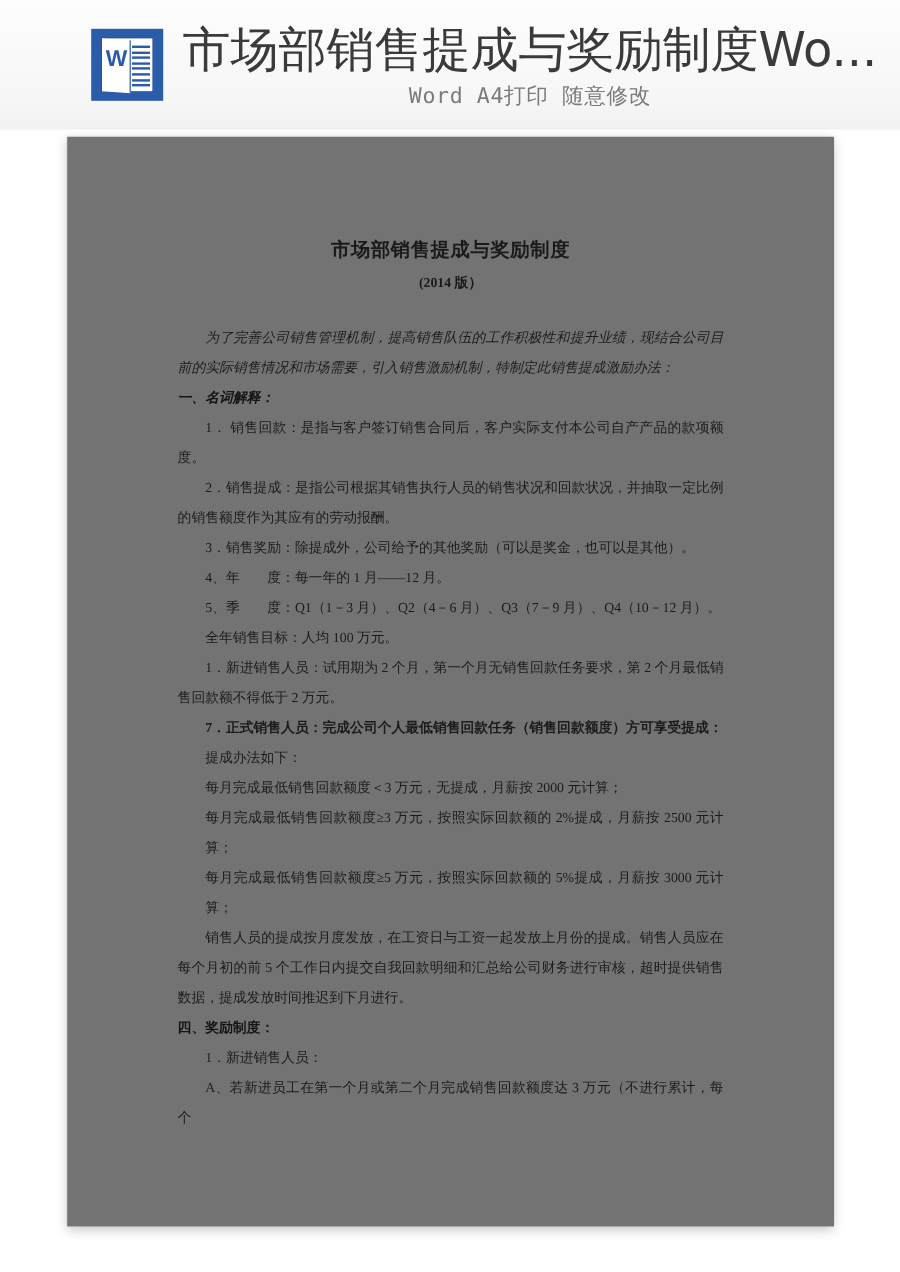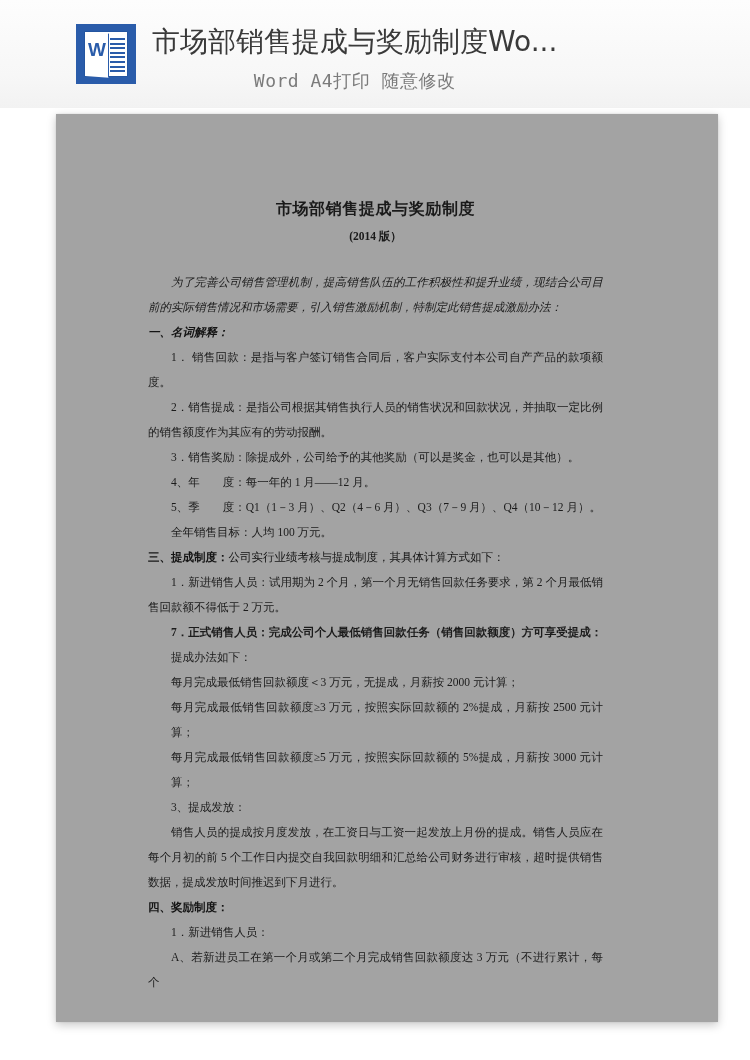--- a/index.html
+++ b/index.html
@@ -77,21 +77,21 @@
     height: 2px;
     background: #2a5caa;
     margin-bottom: 2.6px;
   }
 
   .banner-text {
     margin-left: 16px;
   }
   .banner-title {
     font-family: "DejaVu Sans", "Liberation Sans", sans-serif;
-    font-size: 28px;
+    font-size: 40px;
     line-height: 44px;
     color: #3a3a3a;
     letter-spacing: 0px;
     white-space: nowrap;
   }
   .banner-subtitle {
     font-family: "DejaVu Sans Mono", "Liberation Mono", monospace;
     font-size: 18px;
     line-height: 22px;
     color: #7b7b7b;
@@ -100,23 +100,22 @@
     letter-spacing: 0.5px;
   }
 
   
   .sheet {
     position: absolute;
     left: 56px;
     top: 114px;
     width: 639px;
     height: 908px;
-    background: #a3a3a3;
+    background: #737373;
     box-shadow: 0 3px 9px rgba(0,0,0,0.22), 0 0 2px rgba(0,0,0,0.10);
-    padding-left: 23px;
   }
   .doc {
     position: absolute;
     left: 92px;
     top: 82px;
     width: 455px;
   }
 
   .doc-title {
     text-align: center;
@@ -200,30 +199,26 @@
       <span>一、名词解释：</span><span class="rest"></span>
     </p>
     <p class="p indent2">1． 销售回款：是指与客户签订销售合同后，客户实际支付本公司自产产品的款项额度。</p>
     <p class="p indent2">2．销售提成：是指公司根据其销售执行人员的销售状况和回款状况，并抽取一定比例的销售额度作为其应有的劳动报酬。</p>
     <p class="p indent2">3．销售奖励：除提成外，公司给予的其他奖励（可以是奖金，也可以是其他）。</p>
     <p class="p indent2">4、年　　度：每一年的 1 月——12 月。</p>
     <p class="p indent2">5、季　　度：Q1（1－3 月）、Q2（4－6 月）、Q3（7－9 月）、Q4（10－12 月）。</p>
 
     <p class="p indent2">全年销售目标：人均 100 万元。</p>
 
-    <p class="heading">
-      <span>三、提成制度：</span><span class="rest">公司实行业绩考核与提成制度，其具体计算方式如下：</span>
-    </p>
     <p class="p indent2">1．新进销售人员：试用期为 2 个月，第一个月无销售回款任务要求，第 2 个月最低销售回款额不得低于 2 万元。</p>
     <p class="p indent2 bold">7．正式销售人员：完成公司个人最低销售回款任务（销售回款额度）方可享受提成：</p>
     <p class="p indent1">提成办法如下：</p>
     <p class="p indent1">每月完成最低销售回款额度＜3 万元，无提成，月薪按 2000 元计算；</p>
     <p class="p indent1">每月完成最低销售回款额度≥3 万元，按照实际回款额的 2%提成，月薪按 2500 元计算；</p>
     <p class="p indent1">每月完成最低销售回款额度≥5 万元，按照实际回款额的 5%提成，月薪按 3000 元计算；</p>
-    <p class="p indent2">3、提成发放：</p>
     <p class="p indent2">销售人员的提成按月度发放，在工资日与工资一起发放上月份的提成。销售人员应在每个月初的前 5 个工作日内提交自我回款明细和汇总给公司财务进行审核，超时提供销售数据，提成发放时间推迟到下月进行。</p>
 
     <p class="heading">
       <span>四、奖励制度：</span><span class="rest"></span>
     </p>
     <p class="p indent2">1．新进销售人员：</p>
     <p class="p indent2">A、若新进员工在第一个月或第二个月完成销售回款额度达 3 万元（不进行累计，每个</p>
 
   </div>
 </div>

